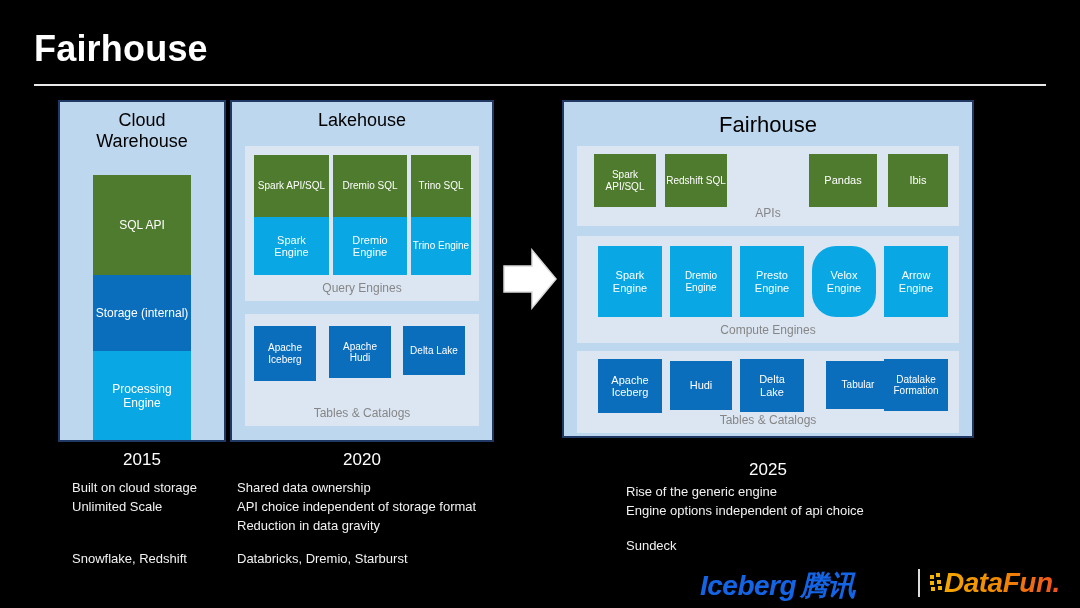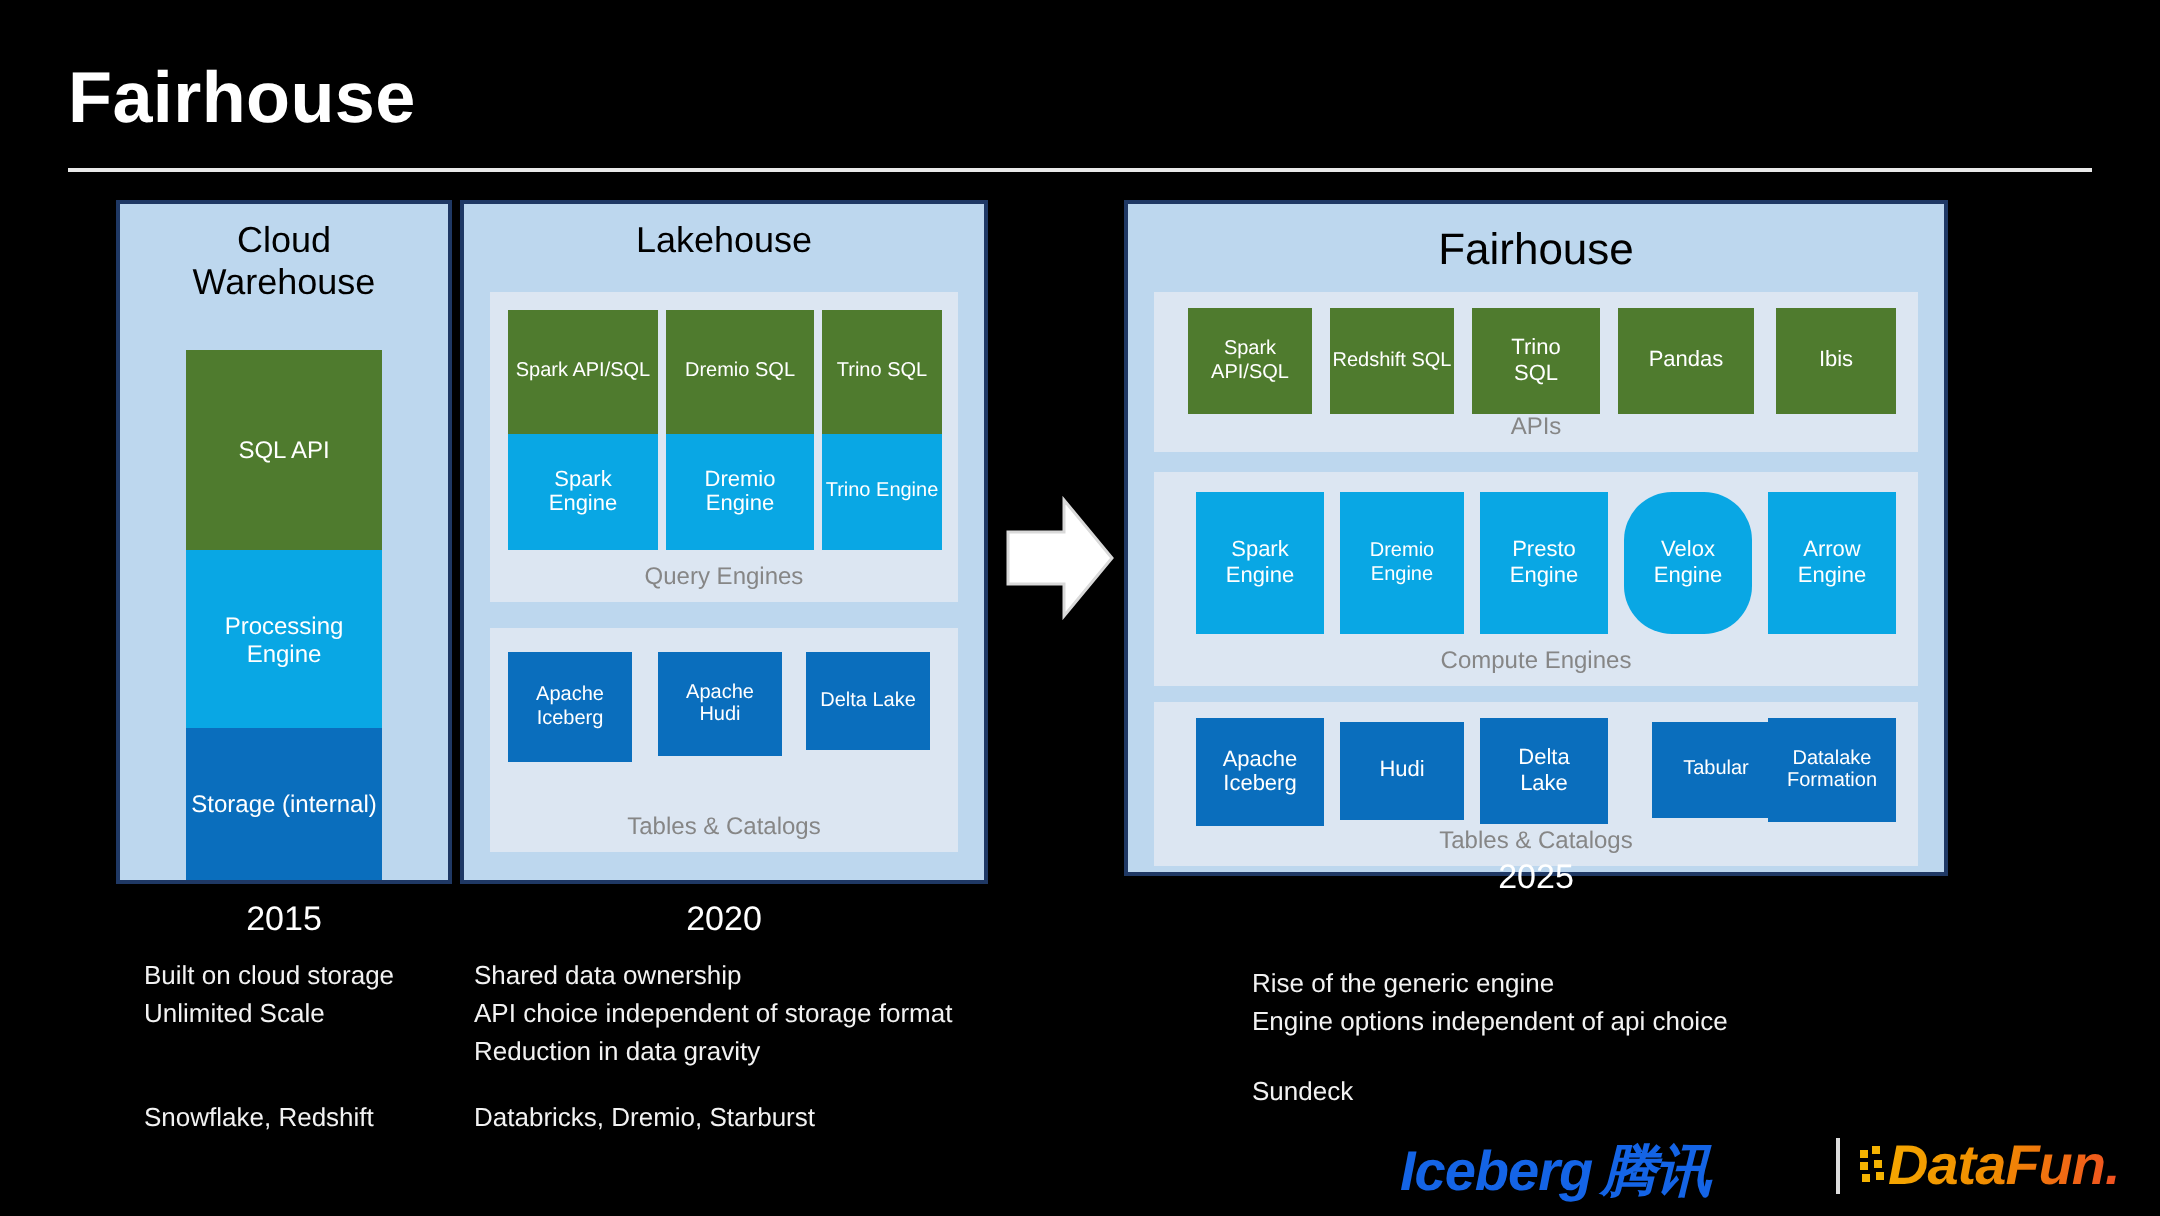--- a/index.html
+++ b/index.html
@@ -95,22 +95,22 @@
 
 <div id="slide-title">Fairhouse</div>
 <div id="title-rule"></div>
 
 <div class="panel" id="cw-panel">
   <div class="panel-title" style="white-space:pre-line;">Cloud
 Warehouse</div>
 
   <div class="cw-stack" style="top:73px;">
     <div class="cw-block green" style="height:100px;">SQL API</div>
+    <div class="cw-block dblue" style="height:76px;">Storage (internal)</div>
     <div class="cw-block cyan" style="height:89px;">Processing Engine</div>
-    <div class="cw-block dblue" style="height:76px;">Storage (internal)</div>
   </div>
 </div>
 
 <div class="panel" id="lh-panel">
   <div class="panel-title">Lakehouse</div>
 
   <div class="group" style="left:13px; top:44px; width:234px; height:155px;">
     <div class="cell green" style="left:9px;  top:9px;  width:75px; height:62px; font-size:10px;">Spark API/SQL</div>
     <div class="cell cyan" style="left:9px;  top:71px; width:75px; height:58px; font-size:11px; white-space:pre-line;">Spark
 Engine</div>
@@ -140,22 +140,20 @@
   <polygon points="2,18 30,18 30,2 54,31 30,60 30,44 2,44" fill="#ffffff" stroke="#d9d9d9" stroke-width="1.5"></polygon>
 </svg>
 
 <div class="panel" id="fh-panel">
   <div class="panel-title big">Fairhouse</div>
 
   <div class="group" style="left:13px; top:44px; width:382px; height:80px;">
     <div class="cell green" style="left:17px;  top:8px; width:62px; height:53px; font-size:10px; white-space:pre-line;">Spark
 API/SQL</div>
     <div class="cell green" style="left:88px;  top:8px; width:62px; height:53px; font-size:10px; white-space:pre-line;">Redshift SQL</div>
-    <div class="cell green" style="left:159px; top:8px; width:64px; height:53px; font-size:11px; white-space:pre-line;">Trino
-SQL</div>
     <div class="cell green" style="left:232px; top:8px; width:68px; height:53px; font-size:11px; white-space:pre-line;">Pandas</div>
     <div class="cell green" style="left:311px; top:8px; width:60px; height:53px; font-size:11px; white-space:pre-line;">Ibis</div>
 
     <div class="group-label">APIs</div>
   </div>
 
   <div class="group" style="left:13px; top:134px; width:382px; height:107px;">
     <div class="cell cyan" style="left:21px;  top:10px; width:64px; height:71px; font-size:11px; white-space:pre-line;">Spark
 Engine</div>
     <div class="cell cyan" style="left:93px;  top:10px; width:62px; height:71px; font-size:10px; white-space:pre-line;">Dremio
@@ -188,21 +186,21 @@
 <div class="notes" style="left:72px; top:479px; width:170px;">Built on cloud storage
 Unlimited Scale</div>
 <div class="vendors" style="left:72px; top:551px;">Snowflake, Redshift</div>
 
 <div class="year" style="left:230px; top:450px; width:264px;">2020</div>
 <div class="notes" style="left:237px; top:479px; width:300px;">Shared data ownership
 API choice independent of storage format
 Reduction in data gravity</div>
 <div class="vendors" style="left:237px; top:551px;">Databricks, Dremio, Starburst</div>
 
-<div class="year" style="left:562px; top:429px; width:412px;">2025</div>
+<div class="year" style="left:562px; top:460px; width:412px;">2025</div>
 <div class="notes" style="left:626px; top:483px; width:380px;">Rise of the generic engine
 Engine options independent of api choice</div>
 <div class="vendors" style="left:626px; top:538px;">Sundeck</div>
 
 <div id="logo-bar">
   <div class="tencent">
     <span>Iceberg</span><span class="tencent-cn">腾讯</span>
   </div>
   <div id="logo-divider"></div>
   <div id="datafun-dots">

